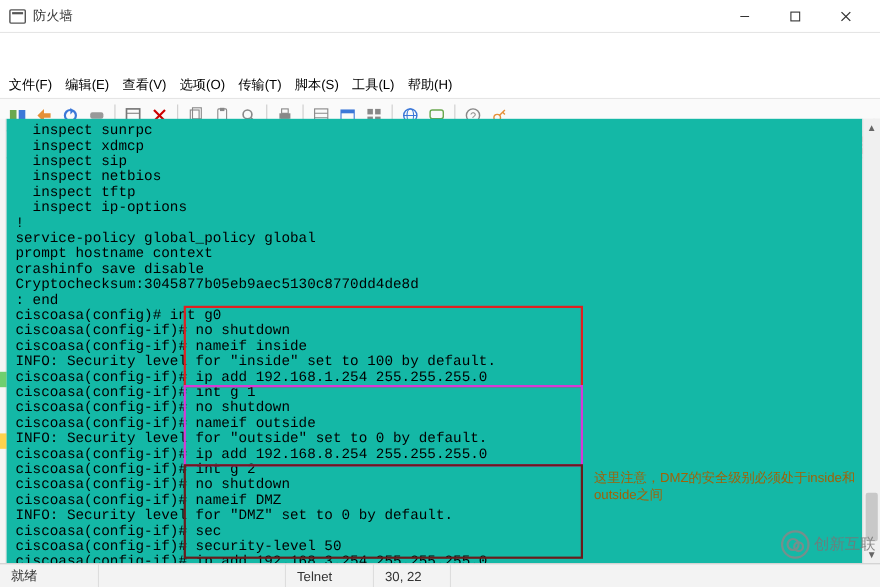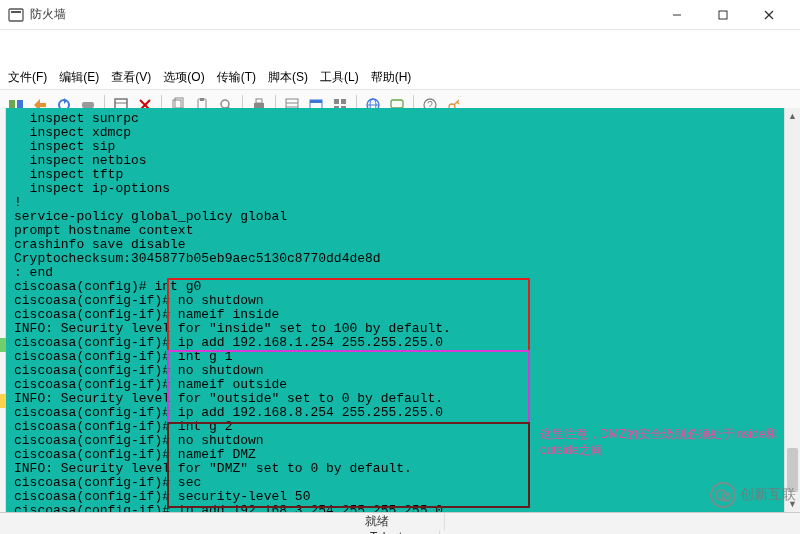--- a/index.html
+++ b/index.html
@@ -158,33 +158,32 @@
   .statusbar {
     position:absolute;
     left:0; right:0; bottom:0;
     height:22px;
     background:#f3f3f3;
     border-top:1px solid #ccc;
     display:flex;
     align-items:center;
     font-size:12px;
     color:#333;
-    flex-direction:column;
   }
   .statusbar .cell { padding:0 10px; border-right:1px solid #ddd; height:100%; display:flex; align-items:center; }
   .statusbar .spacer { flex:1; }
 
   .rect-red { position:absolute; border:2px solid #e02020; pointer-events:none; }
   .rect-magenta { position:absolute; border:2px solid #d63ad6; pointer-events:none; }
   .rect-dark { position:absolute; border:2px solid #6a1b1b; pointer-events:none; }
   .note {
     position:absolute;
     font-family:"Microsoft YaHei",sans-serif;
     font-size:12px;
-    color:#ec4899;
+    color:#a16207;
     line-height:16px;
   }
   .watermark {
     position:absolute;
     right:4px; bottom:26px;
     display:flex; align-items:center;
     gap:4px;
     color:#777;
     font-size:14px;
     opacity:0.85;

